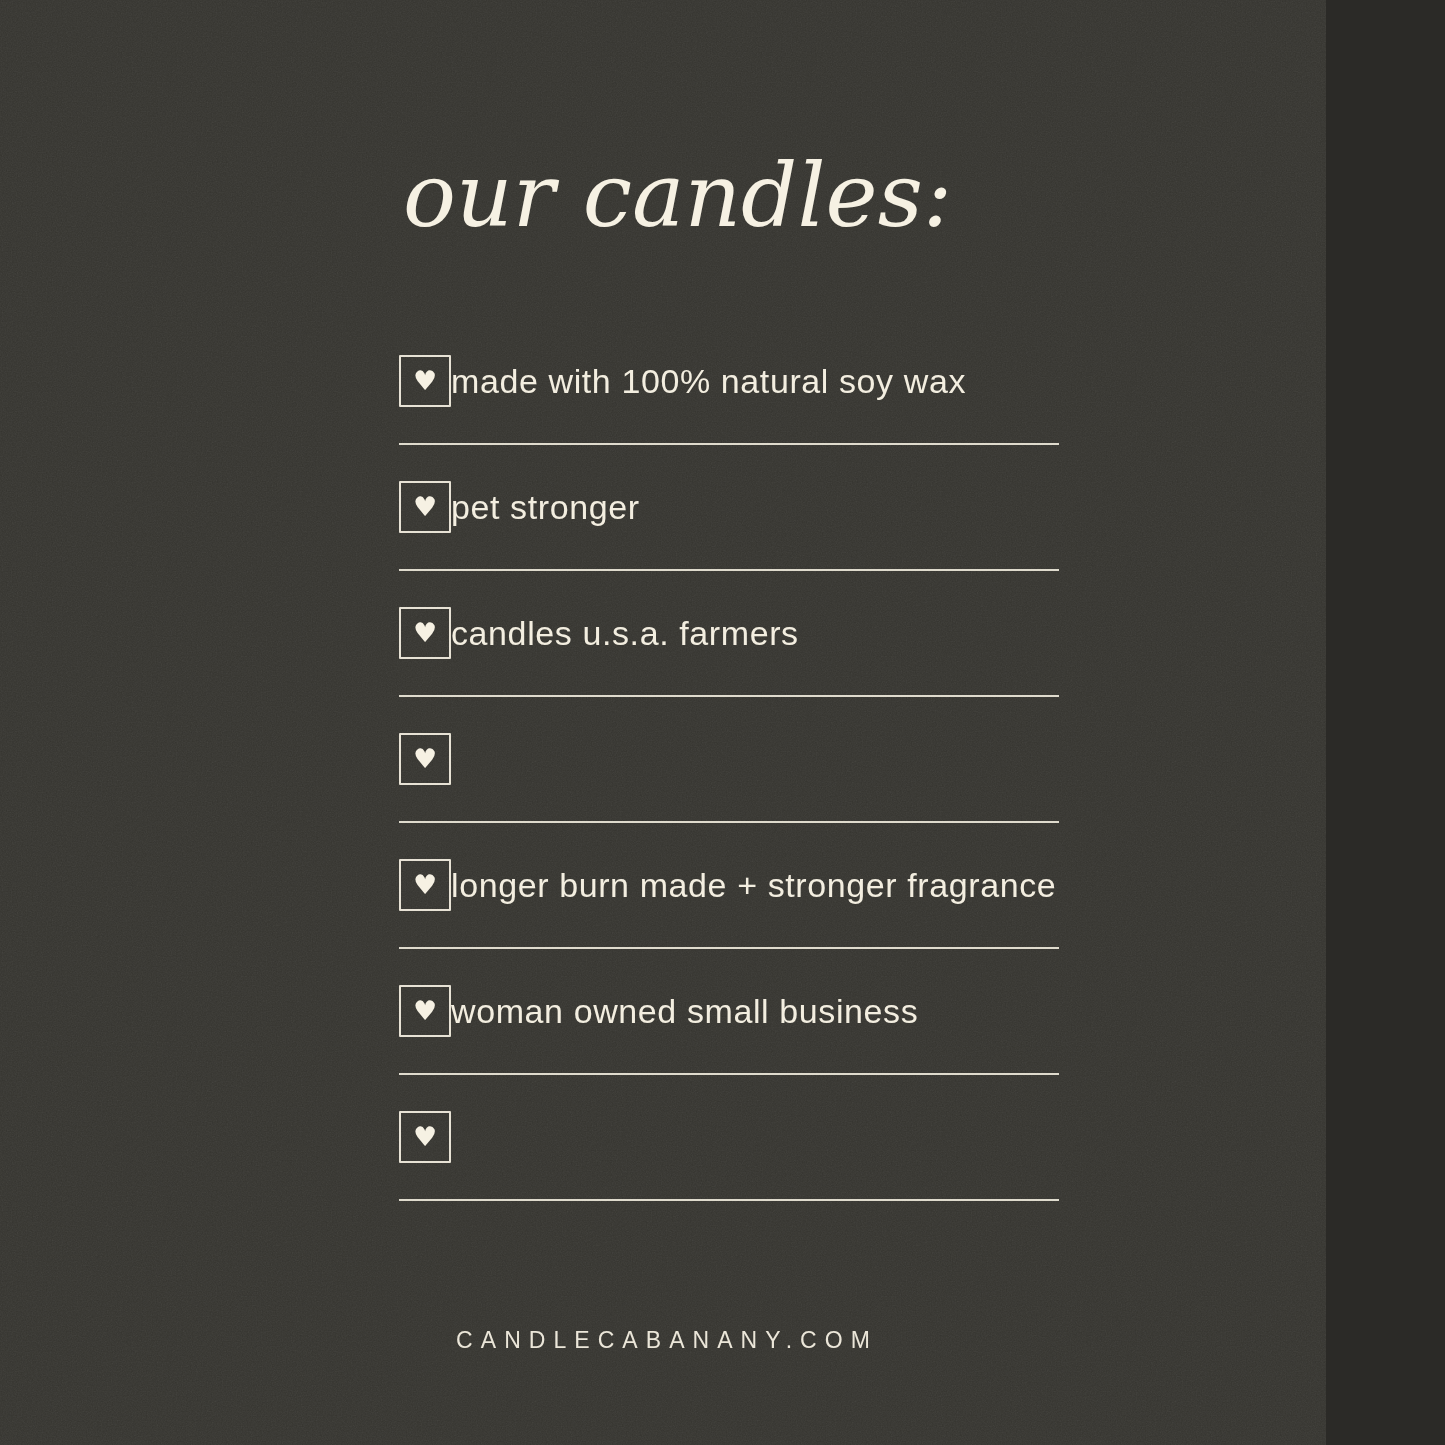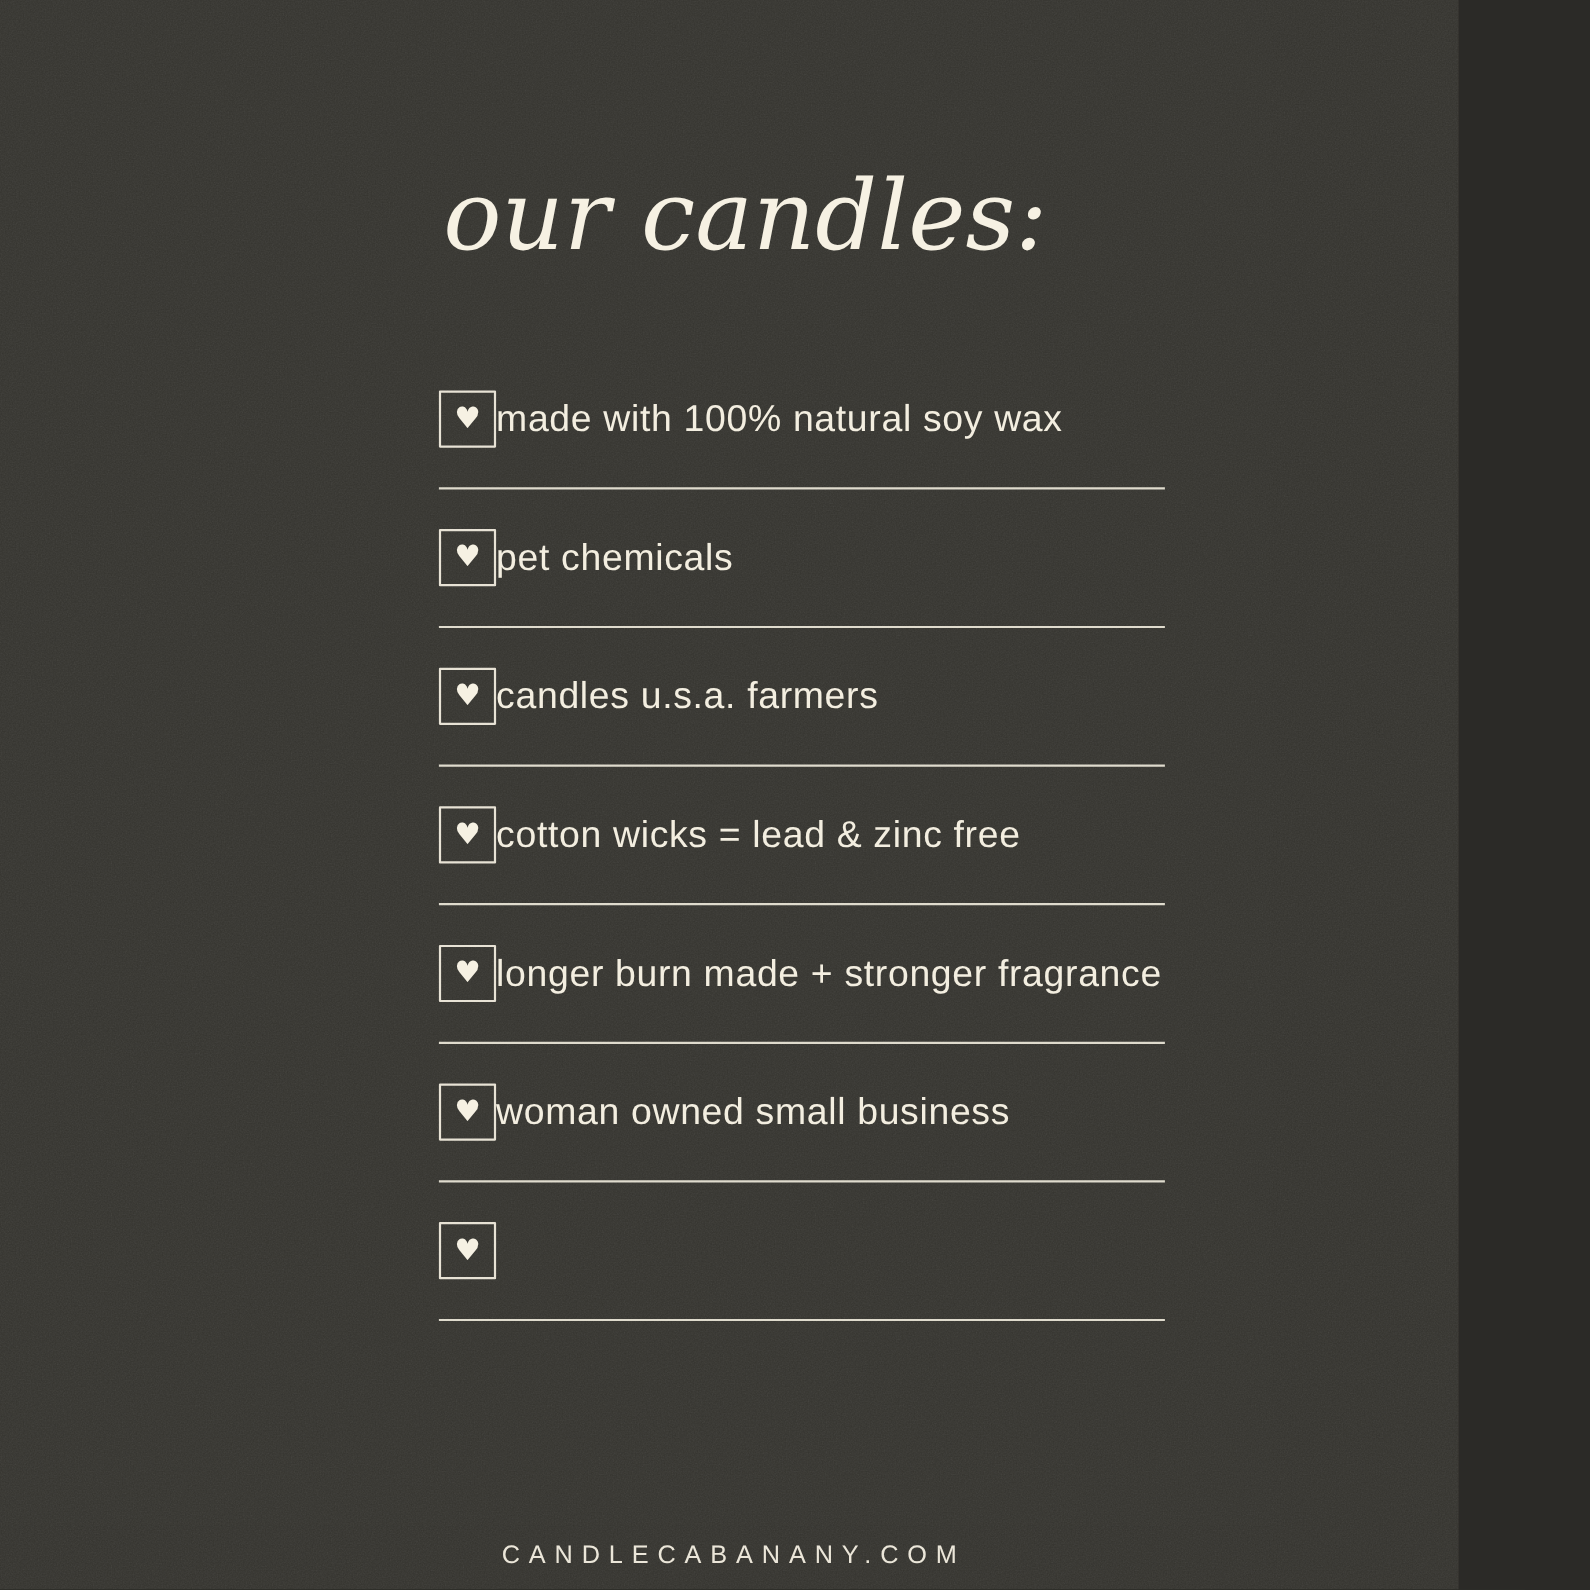--- a/index.html
+++ b/index.html
@@ -68,21 +68,21 @@
     font-weight: 300;
     letter-spacing: 0.6px;
     color: #f3eee0;
     white-space: pre-line;
     width: max-content;
     line-height: 1.5;
   }
   .footer {
     position: absolute;
     left: 0;
-    top: 1400px;
+    top: 1327px;
     width: 100%;
     text-align: center;
     font-size: 23px;
     letter-spacing: 0.35em;
     text-indent: 0.35em;
     color: rgba(246, 241, 227, 0.94);
     font-weight: 300;
   }
 </style>
 </head>
@@ -106,35 +106,34 @@
       <div class="heart-box">
         <span class="heart-glyph">♥</span>
       </div>
       <div class="feature-label">made with 100% natural soy wax</div>
     </div>
 
     <div class="feature-row">
       <div class="heart-box">
         <span class="heart-glyph">♥</span>
       </div>
-      <div class="feature-label">pet chemicals</div>
+      <div class="feature-label">pet stronger</div>
     </div>
 
     <div class="feature-row">
       <div class="heart-box">
         <span class="heart-glyph">♥</span>
       </div>
       <div class="feature-label">candles u.s.a. farmers</div>
     </div>
 
     <div class="feature-row">
       <div class="heart-box">
         <span class="heart-glyph">♥</span>
       </div>
-      <div class="feature-label">cotton wicks = lead &amp; zinc free</div>
     </div>
 
     <div class="feature-row">
       <div class="heart-box">
         <span class="heart-glyph">♥</span>
       </div>
       <div class="feature-label">longer burn made + stronger fragrance</div>
     </div>
 
     <div class="feature-row">

